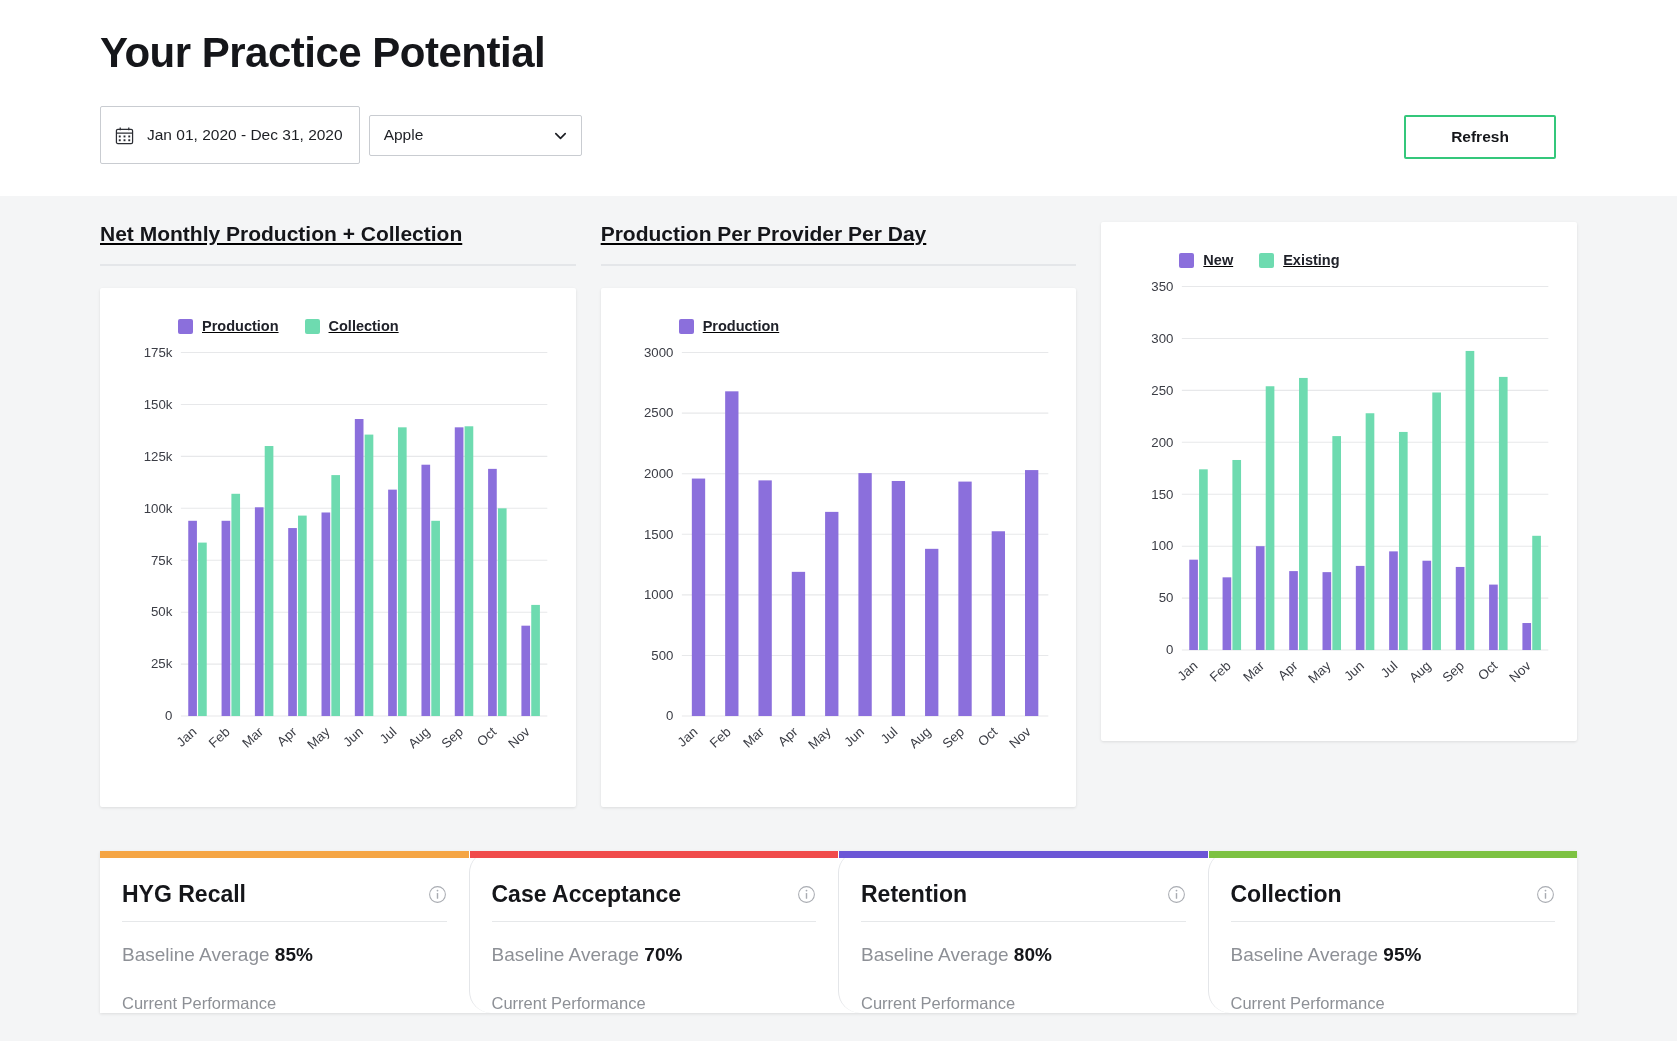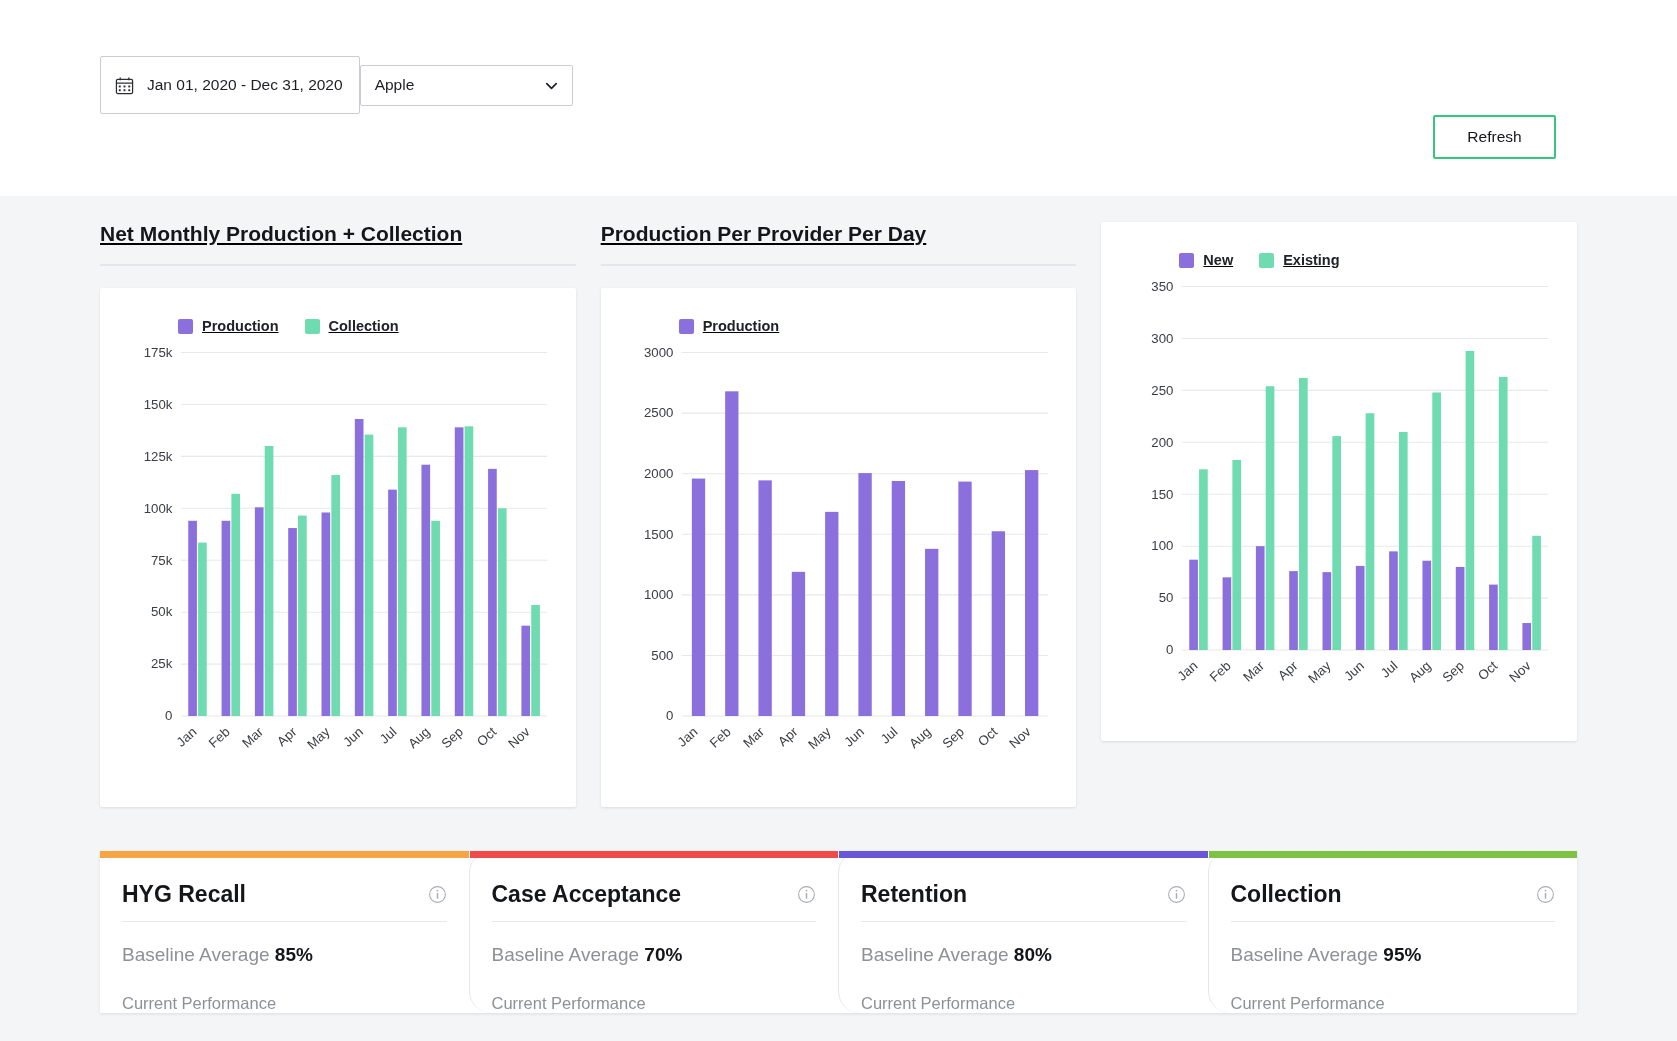--- a/index.html
+++ b/index.html
@@ -29,33 +29,34 @@
   }
   .date-picker {
     display: flex; align-items: center; gap: 13px;
     border: 1px solid #c9ccd1; background: #fff;
     height: 58px; padding: 0 16px 0 14px;
     border-radius: 2px; cursor: pointer;
   }
   .date-picker .cal-icon { width: 19px; height: 19px; flex: none; display:block; }
   .date-text { font-size: 15.5px; color: #1d1f24; white-space: nowrap; }
   .provider-select {
+    margin-left: 9px;
     border: 1px solid #c9ccd1; background: #fff;
     height: 41px; width: 213px;
     border-radius: 2px; display: flex; align-items: center;
     padding: 0 14px; position: relative; cursor: pointer;
   }
   .provider-value { font-size: 15.5px; color: #1d1f24; }
   .chev { position: absolute; right: 13px; width: 15px; height: 15px; }
   .refresh-btn {
     position: absolute; right: 121px; top: 115px;
     border: 2px solid #34c77b; background: #fff;
-    height: 44px; width: 123px;
+    height: 44px; width: 152px;
     display: flex; align-items: center; justify-content: center;
-    font-size: 15.5px; font-weight: normal; color: #15161a;
+    font-size: 15.5px; font-weight: bold; color: #15161a;
     border-radius: 2px; cursor: pointer;
   }
 
   
   .charts-region { padding: 0 100px; margin-top: 26px; text-decoration: underline; }
   .charts-row { display: flex; gap: 25px; }
   .chart-col { flex: 1 1 0; min-width: 0; }
   .chart-heading {
     font-size: 21px; font-weight: bold; color: #15161a;
     padding-bottom: 18px; border-bottom: 2px solid #e4e6e9;
@@ -90,20 +91,21 @@
   .kpi-title { font-size: 23px; font-weight: bold; color: #15161a; }
   .info-icon { width: 19px; height: 19px; flex: none; cursor: pointer; }
   .kpi-baseline { margin-top: 22px; font-size: 19px; color: #8d9096; }
   .kpi-baseline b { color: #15161a; font-weight: bold; }
   .kpi-current { margin-top: 28px; font-size: 16.5px; color: #8d9096; }
 </style>
 </head>
 <body>
 
 <div class="header">
+  <h1 class="page-title">Your Practice Potential</h1>
 
   <div class="controls-row">
     <div class="date-picker">
       <svg class="cal-icon" viewBox="0 0 20 20">
         <rect x="1.5" y="3.5" width="17" height="15" rx="1.5" fill="none" stroke="#2b2d33" stroke-width="1.3"></rect>
         <line x1="1.5" y1="7.5" x2="18.5" y2="7.5" stroke="#2b2d33" stroke-width="1.3"></line>
         <line x1="5.5" y1="1.5" x2="5.5" y2="4.5" stroke="#2b2d33" stroke-width="1.3"></line>
         <line x1="14.5" y1="1.5" x2="14.5" y2="4.5" stroke="#2b2d33" stroke-width="1.3"></line>
         <rect x="4" y="10" width="2" height="2" fill="#2b2d33"></rect>
         <rect x="9" y="10" width="2" height="2" fill="#2b2d33"></rect>

